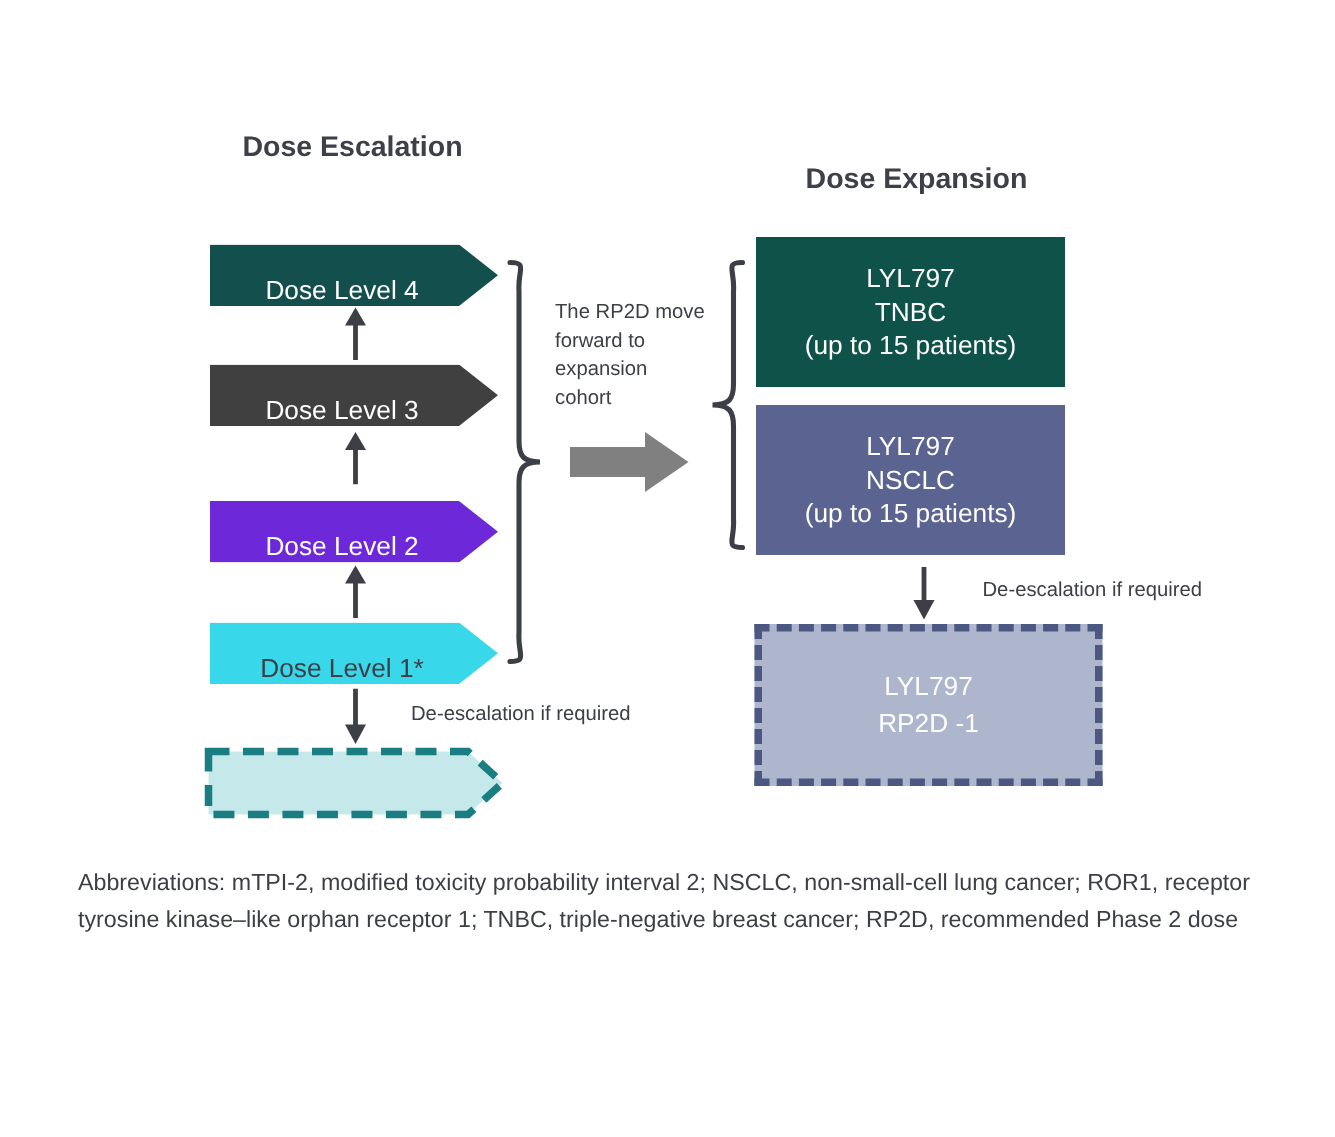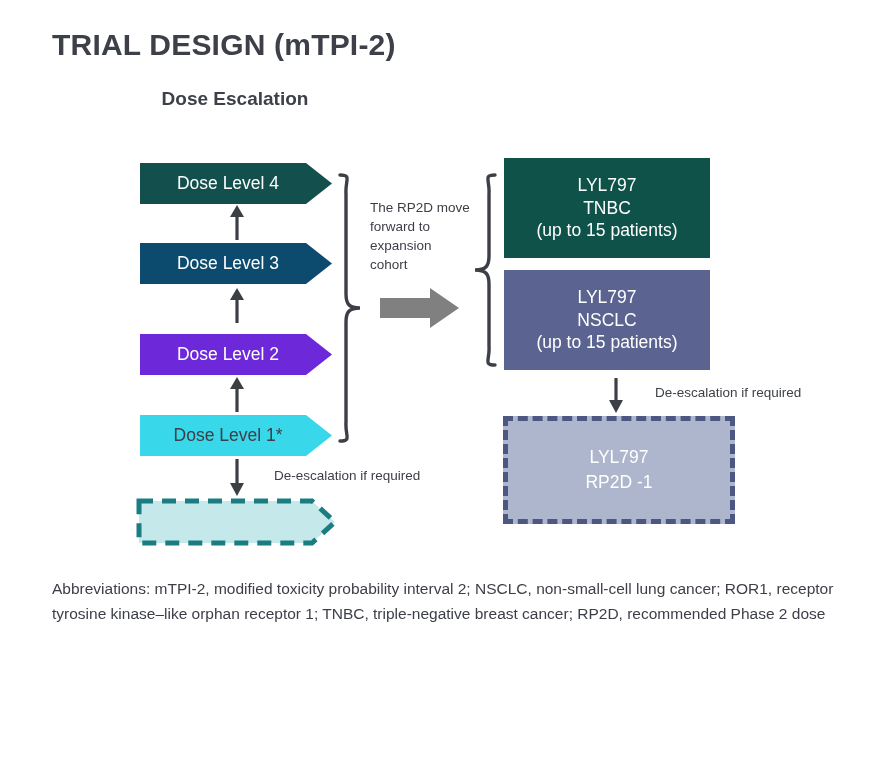--- a/index.html
+++ b/index.html
@@ -56,32 +56,32 @@
     color: #3d4049;
   }
 
   
   .dose-arrow {
     position: absolute;
     left: 140px;
     width: 192px;
     height: 41px;
     display: flex;
-    align-items: center;
+    align-items: flex-end;
     justify-content: center;
     font-size: 17.5px;
     box-sizing: border-box;
     padding-right: 16px;
     -webkit-clip-path: polygon(0 0, calc(100% - 26px) 0, 100% 50%, calc(100% - 26px) 100%, 0 100%);
     clip-path: polygon(0 0, calc(100% - 26px) 0, 100% 50%, calc(100% - 26px) 100%, 0 100%);
   }
   .dose-arrow span { white-space: nowrap; }
 
   #dose-level-4 { top: 163px; background: #124f4d; color: #ffffff; }
-  #dose-level-3 { top: 243px; background: #0c4a6e; color: #ffffff; }
+  #dose-level-3 { top: 243px; background: #404040; color: #ffffff; }
   #dose-level-2 { top: 334px; background: #6d28d9; color: #ffffff; }
   #dose-level-1 { top: 415px; background: #38d7ea; color: #3d3f47; }
 
   
   #dose-level-minus1-wrap {
     position: absolute;
     left: 136px;
     top: 498px;
     width: 204px;
     height: 48px;
@@ -202,26 +202,26 @@
     font-size: 15.5px;
     line-height: 1.62;
     color: #3d3f47;
   }
 </style>
 </head>
 <body>
 
 <div class="canvas">
 
-  <div id="page-title">TRIAL DESIGN (mTPI-2)</div>
 
   <div id="escalation-heading">
     <div>Dose Escalation</div>
   </div>
 
+  <div id="expansion-heading">Dose Expansion</div>
 
   <div class="dose-arrow" id="dose-level-4">
     <span>Dose Level 4</span>
   </div>
   <div class="dose-arrow" id="dose-level-3">
     <span>Dose Level 3</span>
   </div>
   <div class="dose-arrow" id="dose-level-2">
     <span>Dose Level 2</span>
   </div>

